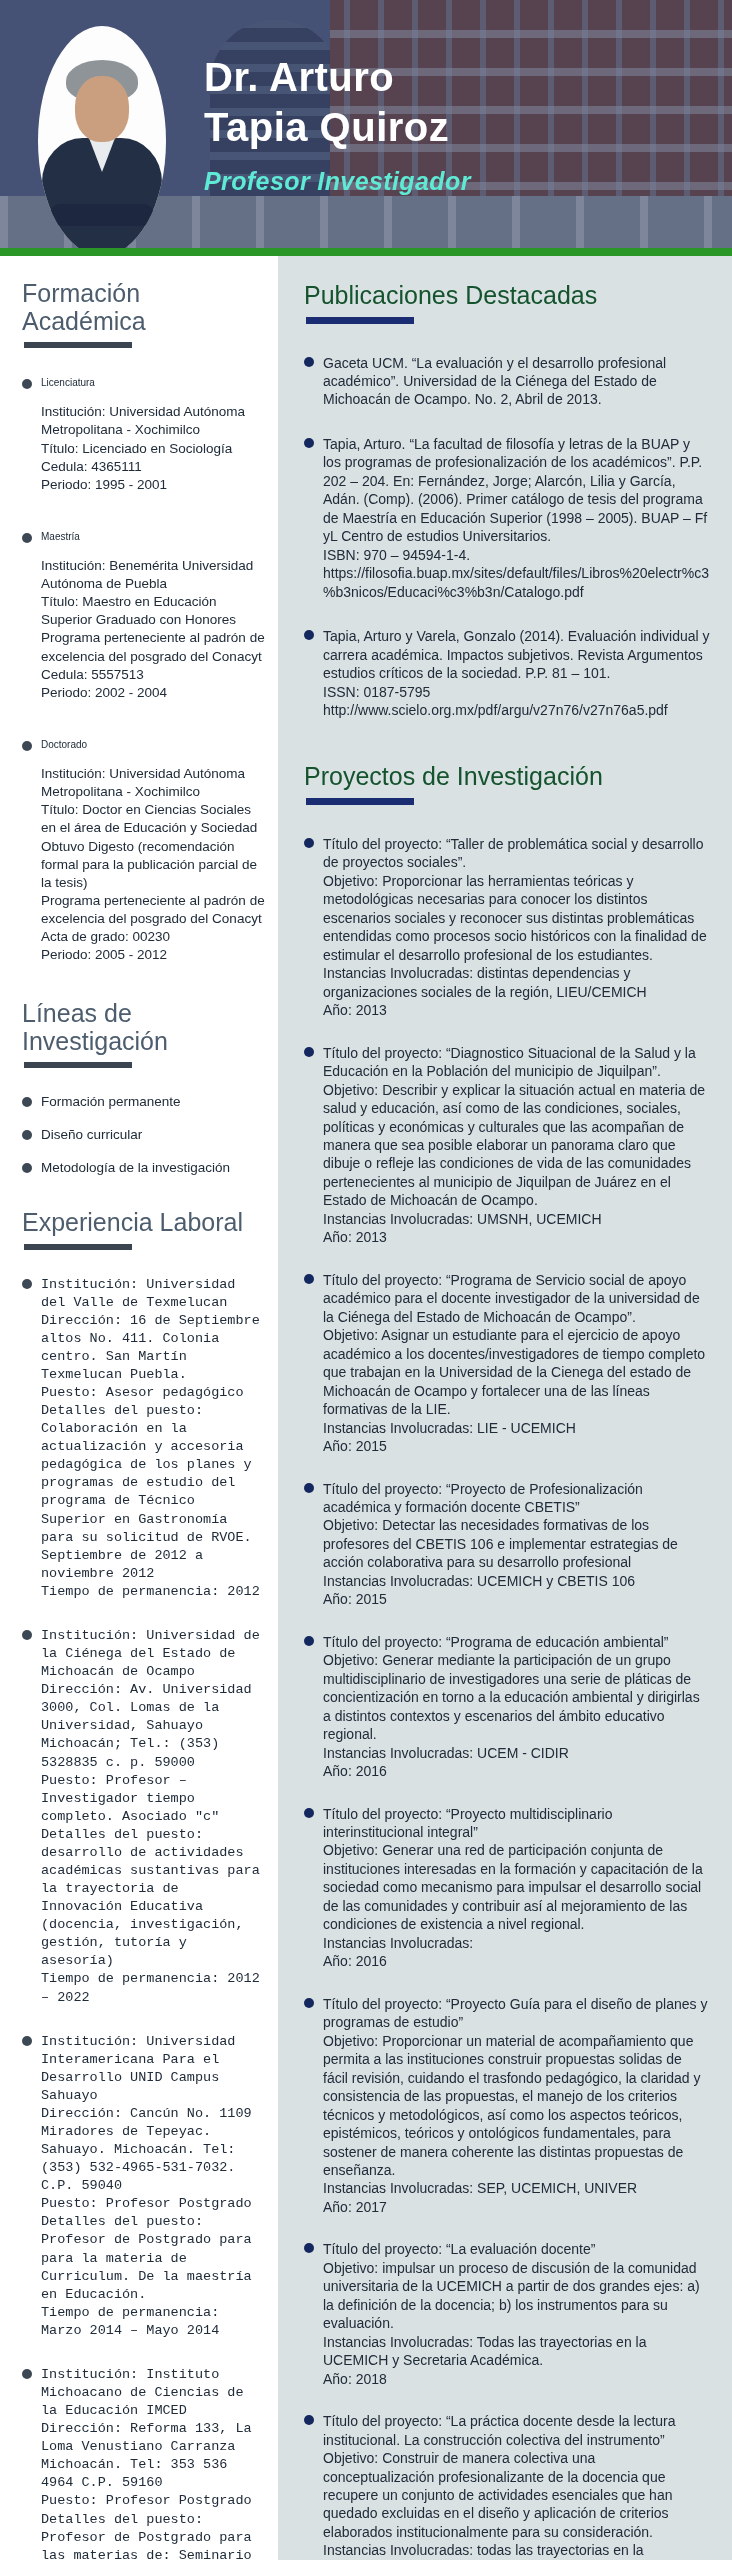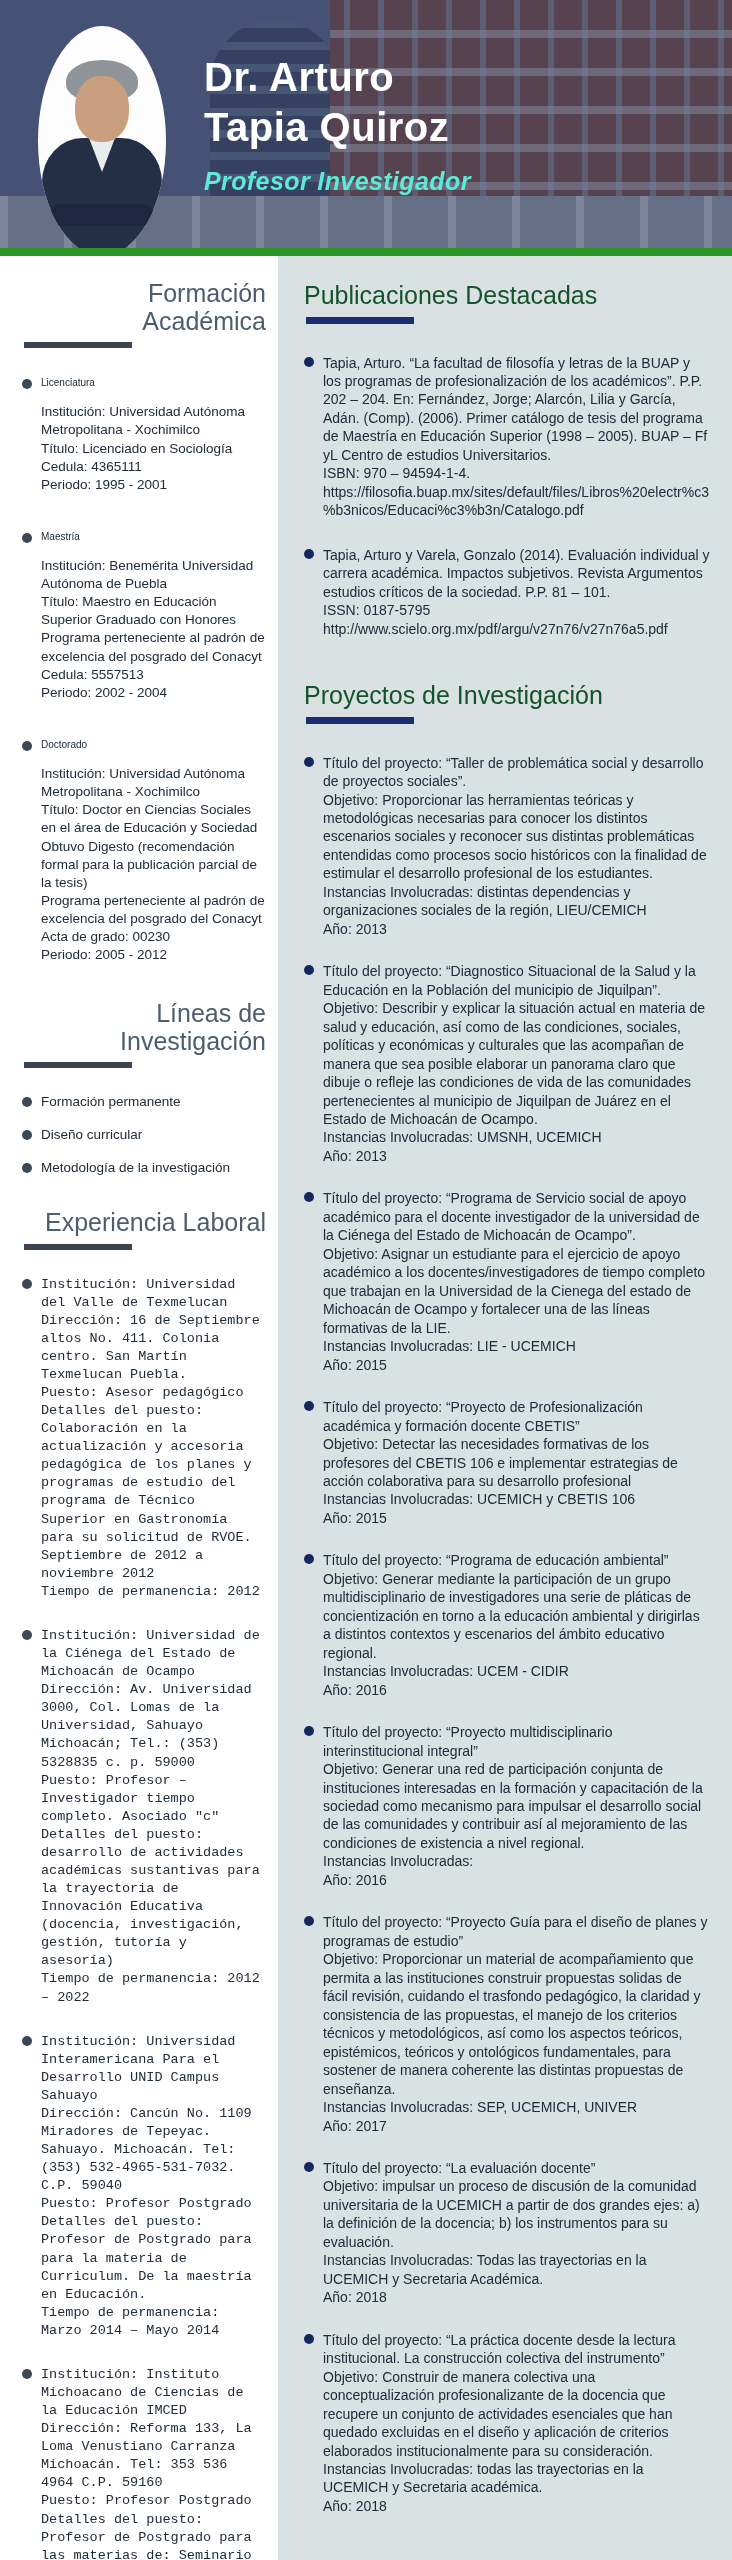--- a/index.html
+++ b/index.html
@@ -34,21 +34,21 @@
   .subtitle{margin-top:14px;color:#5eead4;font-size:25px;font-weight:700;font-style:italic;letter-spacing:.4px;}
 
   .green-bar{height:8px;background:#2b9628;flex:none;}
 
   
   .cols{flex:1;display:flex;align-items:stretch;min-height:2304px;}
   .col-left{width:278px;flex:none;background:#ffffff;box-sizing:border-box;padding:24px 12px 30px 22px;}
   .col-right{flex:1;background:#d9e1e3;box-sizing:border-box;padding:26px 22px 90px 26px;position:relative;}
 
   h2{margin:0;font-weight:400;line-height:1.1;}
-  .h-left{font-size:25px;color:#4d5d6d;text-align:right;}
+  .h-left{font-size:25px;color:#4d5d6d;}
   .h-right{font-size:25px;color:#14532d;}
   .hbar{height:6px;width:108px;margin:7px 0 0 2px;}
   .hbar-slate{background:#3a4550;}
   .hbar-navy{background:#1b2d72;height:7px;}
 
   .sect{margin-bottom:34px;}
   .li{display:flex;gap:9px;}
   .dot{width:10px;height:10px;border-radius:50%;flex:none;margin-top:3px;}
   .dot-slate{background:#3c4854;}
   .dot-navy{background:#14275f;}
@@ -214,20 +214,24 @@
     </div>
 
     <div class="col-right">
 
       <div class="sect-right">
         <h2 class="h-right">Publicaciones Destacadas</h2>
         <div class="hbar hbar-navy"></div>
 
         <div class="pub-list">
 
+        <div class="li pub-item">
+            <span class="dot dot-navy"></span>
+            <div class="pre">Gaceta UCM. “La evaluación y el desarrollo profesional académico”. Universidad de la Ciénega del Estado de Michoacán de Ocampo. No. 2, Abril de 2013.</div>
+          </div>
             <div class="li pub-item">
             <span class="dot dot-navy"></span>
             <div class="pre">Tapia, Arturo. “La facultad de filosofía y letras de la BUAP y los programas de profesionalización de los académicos”. P.P. 202 – 204. En: Fernández, Jorge; Alarcón, Lilia y García, Adán. (Comp). (2006). Primer catálogo de tesis del programa de Maestría en Educación Superior (1998 – 2005). BUAP – Ff yL  Centro de estudios Universitarios.
 ISBN: 970 – 94594-1-4.
 https://filosofia.buap.mx/sites/default/files/Libros%20electr%c3%b3nicos/Educaci%c3%b3n/Catalogo.pdf</div>
           </div>
             <div class="li pub-item">
             <span class="dot dot-navy"></span>
             <div class="pre">Tapia, Arturo y Varela, Gonzalo (2014). Evaluación individual y carrera académica. Impactos subjetivos. Revista Argumentos estudios críticos de la sociedad. P.P. 81 – 101.
 ISSN: 0187-5795

